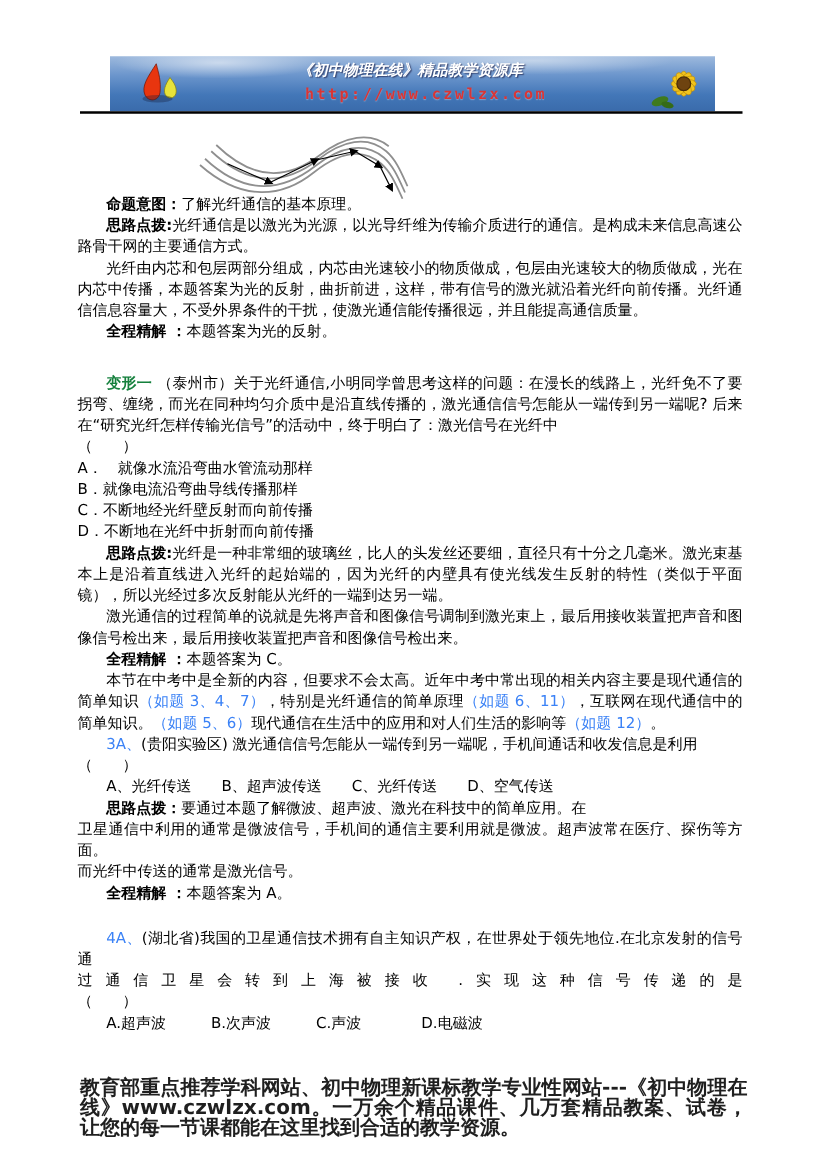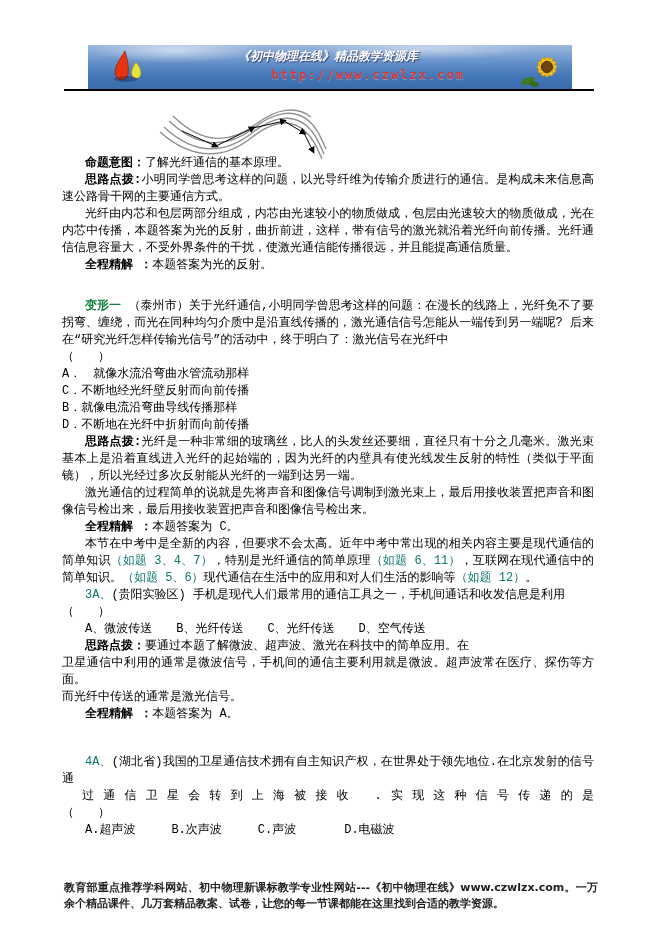--- a/index.html
+++ b/index.html
@@ -17,48 +17,48 @@
       linear-gradient(180deg,#9db9dd 0%, #6b95cc 35%, #4377b8 70%, #3a6bab 100%);
     overflow:hidden;
   }
   .banner-title {
     position:absolute; left:150px; top:3px; width:270px; text-align:left;
     color:#ffffff; font-weight:bold; font-style:italic; font-size:12px;
     font-family:Liberation Sans, sans-serif;
     text-shadow:1px 1px 1px rgba(20,20,60,.65); white-space:nowrap;
   }
   .banner-url {
-    position:absolute; left:145px; top:23px; width:270px; text-align:center;
+    position:absolute; left:156px; top:23px; width:270px; text-align:left;
     color:#d93535; font-weight:bold; font-size:12px; letter-spacing:2px;
     font-family:"DejaVu Sans Mono","Liberation Mono",monospace;
     text-shadow:0 1px 1px rgba(255,255,255,.35); white-space:nowrap;
   }
   .logo { position:absolute; left:20px; top:5px; }
   .sunflower { position:absolute; right:6px; top:6px; }
   
   .rule { position:absolute; left:64px; top:89px; width:530px; height:2px; background:#000; }
   
   .wave { position:absolute; left:158px; top:101px; }
   
   .content {
     position:absolute; left:62px; top:155px; width:532px;
     font-size:12px; line-height:17px; text-align:justify;
   }
-  .p { margin:0;font-family:Liberation Mono, monospace; }
+  .p { margin:0; }
   .ind { text-indent:23px; }
   .lbl { font-weight:bold; }
-  .red { color:#0f766e; }
+  .red { color:#3b82f6; }
   .redbold { color:#15803d; font-weight:bold; }
   .gap1 { margin-top:24px; }
-  .gap2 { margin-top:31px; }
-  .just { text-align:justify; text-align-last:justify;margin-left:20px; }
+  .gap2 { margin-top:19px; }
+  .just { text-align:justify; text-align-last:justify; }
   
   .footer {
-    position:absolute; left:64px; top:880px; width:534px;
-    font-size:11px; line-height:16px; font-weight:bold; color:#1f1f1f;
+    position:absolute; left:64px; top:862px; width:534px;
+    font-size:16px; line-height:16px; font-weight:bold; color:#1f1f1f;
     text-align:justify;
   }
 </style>
 </head>
 <body>
 
 <div class="page">
 
   <div class="banner">
     <span class="logo">
@@ -112,49 +112,49 @@
         <path d="M126,20 L146,32" marker-end="url(#arr)"></path>
         <path d="M146,32 L155,50" marker-end="url(#arr)"></path>
       </g>
     </svg>
   </div>
 
   <div class="content">
 
     <div class="p ind"><span class="lbl">命题意图：</span><span>了解光纤通信的基本原理。</span></div>
 
-    <div class="p ind"><span class="lbl">思路点拨:</span><span>小明同学曾思考这样的问题，以光导纤维为传输介质进行的通信。是构成未来信息高速公路骨干网的主要通信方式。</span></div>
+    <div class="p ind"><span class="lbl">思路点拨:</span><span>光纤通信是以激光为光源，以光导纤维为传输介质进行的通信。是构成未来信息高速公路骨干网的主要通信方式。</span></div>
 
     <div class="p ind">光纤由内芯和包层两部分组成，内芯由光速较小的物质做成，包层由光速较大的物质做成，光在内芯中传播，本题答案为光的反射，曲折前进，这样，带有信号的激光就沿着光纤向前传播。光纤通信信息容量大，不受外界条件的干扰，使激光通信能传播很远，并且能提高通信质量。</div>
 
     <div class="p ind"><span class="lbl">全程精解 ：</span><span>本题答案为光的反射。</span></div>
 
     <div class="p ind gap1"><span class="redbold">变形一</span> <span>（泰州市）关于光纤通信,小明同学曾思考这样的问题：在漫长的线路上，光纤免不了要拐弯、缠绕，而光在同种均匀介质中是沿直线传播的，激光通信信号怎能从一端传到另一端呢? 后来在“研究光纤怎样传输光信号”的活动中，终于明白了：激光信号在光纤中</span></div>
 
     <div class="p">（　　）</div>
 
     <div class="p">A．　就像水流沿弯曲水管流动那样</div>
+    <div class="p">B．就像电流沿弯曲导线传播那样</div>
     <div class="p">C．不断地经光纤壁反射而向前传播</div>
-    <div class="p">B．就像电流沿弯曲导线传播那样</div>
     <div class="p">D．不断地在光纤中折射而向前传播</div>
 
     <div class="p ind"><span class="lbl">思路点拨:</span><span>光纤是一种非常细的玻璃丝，比人的头发丝还要细，直径只有十分之几毫米。激光束基本上是沿着直线进入光纤的起始端的，因为光纤的内壁具有使光线发生反射的特性（类似于平面镜），所以光经过多次反射能从光纤的一端到达另一端。</span></div>
 
     <div class="p ind">激光通信的过程简单的说就是先将声音和图像信号调制到激光束上，最后用接收装置把声音和图像信号检出来，最后用接收装置把声音和图像信号检出来。</div>
 
     <div class="p ind"><span class="lbl">全程精解 ：</span><span>本题答案为 C。</span></div>
 
 
     <div class="p ind"><span>本节在中考中是全新的内容，但要求不会太高。近年中考中常出现的相关内容主要是现代通信的简单知识</span><span class="red">（如题 3、4、7）</span><span>，特别是光纤通信的简单原理</span><span class="red">（如题 6、11）</span><span>，互联网在现代通信中的简单知识。</span><span class="red">（如题 5、6）</span><span>现代通信在生活中的应用和对人们生活的影响等</span><span class="red">（如题 12）</span><span>。</span></div>
 
-    <div class="p ind"><span class="red">3A、</span><span>(贵阳实验区) 手机是现代人们最常用的通信工具之一，手机间通话和收发信息是利用</span></div>
+    <div class="p ind"><span class="red">3A、</span><span>(贵阳实验区) 激光通信信号怎能从一端传到另一端呢，手机间通话和收发信息是利用</span></div>
 
     <div class="p">（　　）</div>
 
-    <div class="p ind">A、微波传送　　B、光纤传送　　C、光纤传送　　D、空气传送</div>
+    <div class="p ind">A、光纤传送　　B、超声波传送　　C、光纤传送　　D、空气传送</div>
 
     <div class="p ind"><span class="lbl">思路点拨：</span><span>要通过本题了解微波、超声波、激光在科技中的简单应用。在</span></div>
     <div class="p">卫星通信中利用的通常是微波信号，手机间的通信主要利用就是微波。超声波常在医疗、探伤等方面。</div>
     <div class="p">而光纤中传送的通常是激光信号。</div>
 
     <div class="p ind"><span class="lbl">全程精解 ：</span><span>本题答案为 A。</span></div>
 
     <div class="p ind gap2"><span class="red">4A、</span><span>(湖北省)我国的卫星通信技术拥有自主知识产权，在世界处于领先地位.在北京发射的信号通</span></div>
     <div class="p just">过通信卫星会转到上海被接收 .实现这种信号传递的是</div>
 

